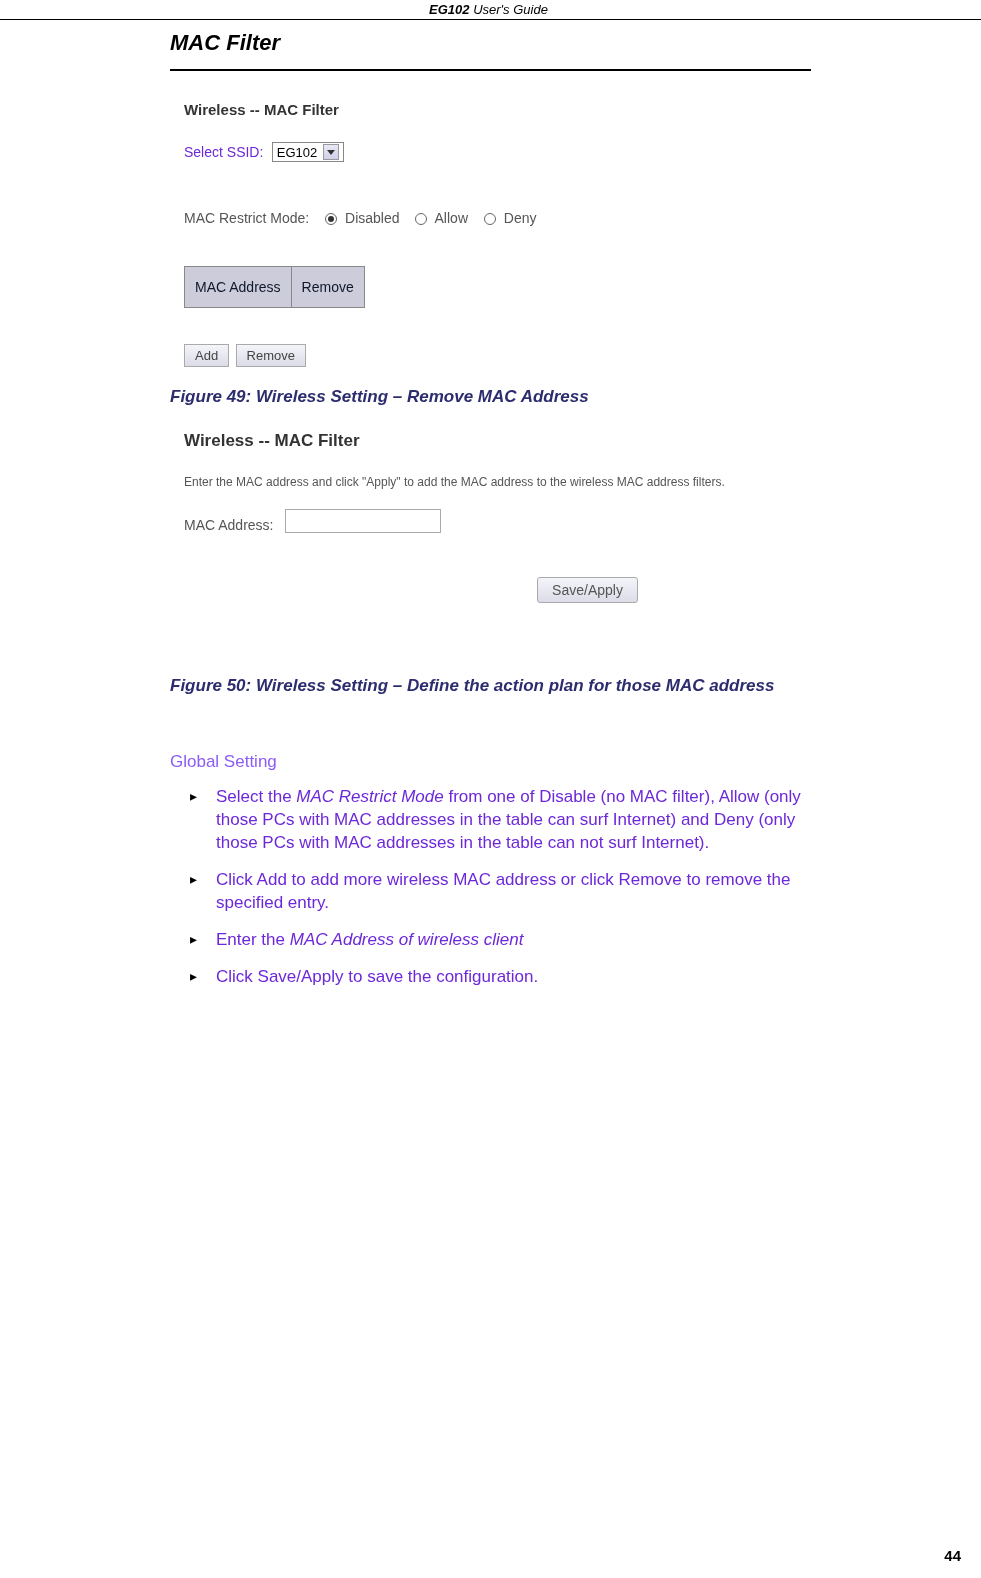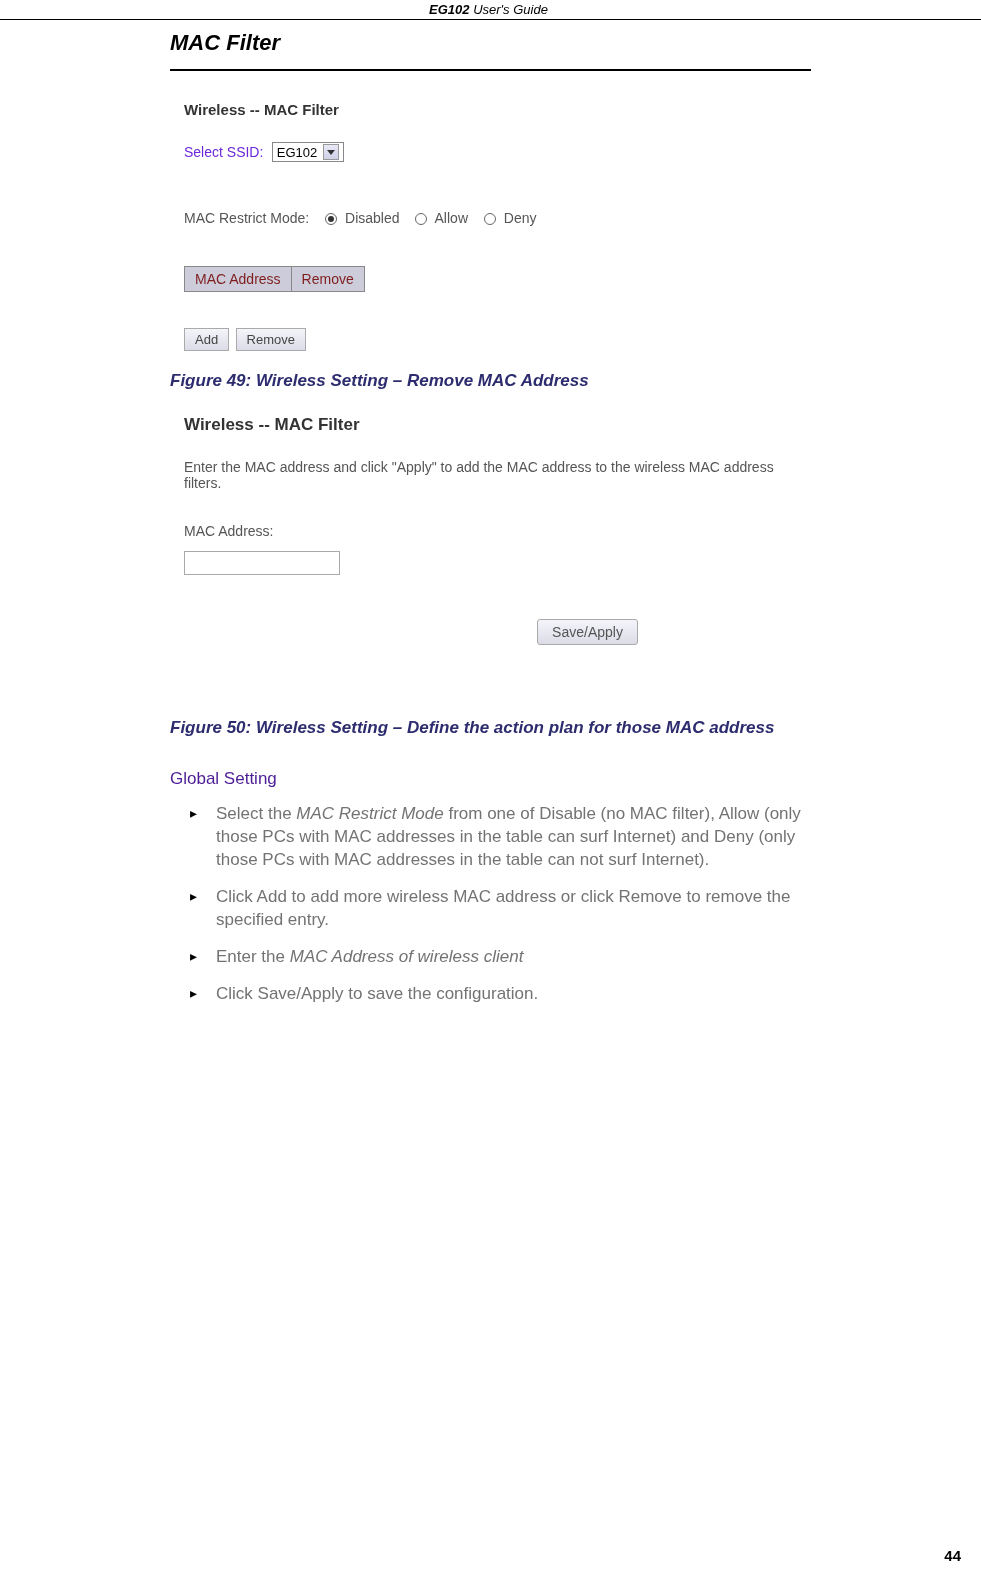--- a/index.html
+++ b/index.html
@@ -111,24 +111,24 @@
       top: 2px;
       left: 2px;
     }
     .ss-table {
       border-collapse: collapse;
       margin-bottom: 36px;
     }
     .ss-table th {
       background: #ccccdb;
       border: 1px solid #888;
-      padding: 4px 10px;
+      padding: 12px 10px;
       font-size: 14px;
       font-weight: normal;
-      color: #7f1d1d;
+      color: #0f172a;
     }
     .ss-btn {
       display: inline-block;
       background: linear-gradient(#f4f4fa, #dcdce8);
       border: 1px solid #aaa;
       padding: 3px 10px;
       font-size: 13px;
       color: #444;
       margin-right: 2px;
     }
@@ -147,32 +147,31 @@
     }
     .ss2-title {
       font-family: "Comic Sans MS", cursive, sans-serif;
       font-weight: bold;
       font-size: 17px;
       color: #333;
       margin-bottom: 24px;
     }
     .ss2-text {
       font-family: "Comic Sans MS", cursive, sans-serif;
-      font-size: 14px;
+      font-size: 12px;
       color: #555;
-      margin-bottom: 32px;
+      margin-bottom: 20px;
     }
     .ss2-input-row {
       font-family: "Comic Sans MS", cursive, sans-serif;
       font-size: 14px;
       color: #555;
       display: flex;
-      align-items: flex-start;
+      align-items: flex-end;
       gap: 12px;
-      flex-direction: column;
     }
     .ss2-input {
       border: 1px solid #aaa;
       background: #fff;
       width: 156px;
       height: 24px;
     }
     .ss2-btn-row {
       text-align: center;
       margin-top: 44px;
@@ -183,32 +182,32 @@
       background: linear-gradient(#f4f4fa, #dcdce8);
       border: 1px solid #aaa;
       border-radius: 3px;
       padding: 4px 14px;
       font-family: "Comic Sans MS", cursive, sans-serif;
       font-size: 14px;
       color: #555;
     }
     .global-heading {
       font-size: 17px;
-      color: #4c1d95;
-      margin-top: 31px;
+      color: #8b5cf6;
+      margin-top: 56px;
       margin-bottom: 14px;
     }
     .bullet-list {
       list-style: none;
       padding-left: 28px;
     }
     .bullet-list li {
       font-size: 17px;
       line-height: 1.35;
-      color: #737373;
+      color: #6d28d9;
       margin-bottom: 14px;
       position: relative;
       padding-left: 18px;
     }
     .bullet-list li::before {
       content: "▸";
       position: absolute;
       left: -8px;
       top: 1px;
       font-size: 14px;

